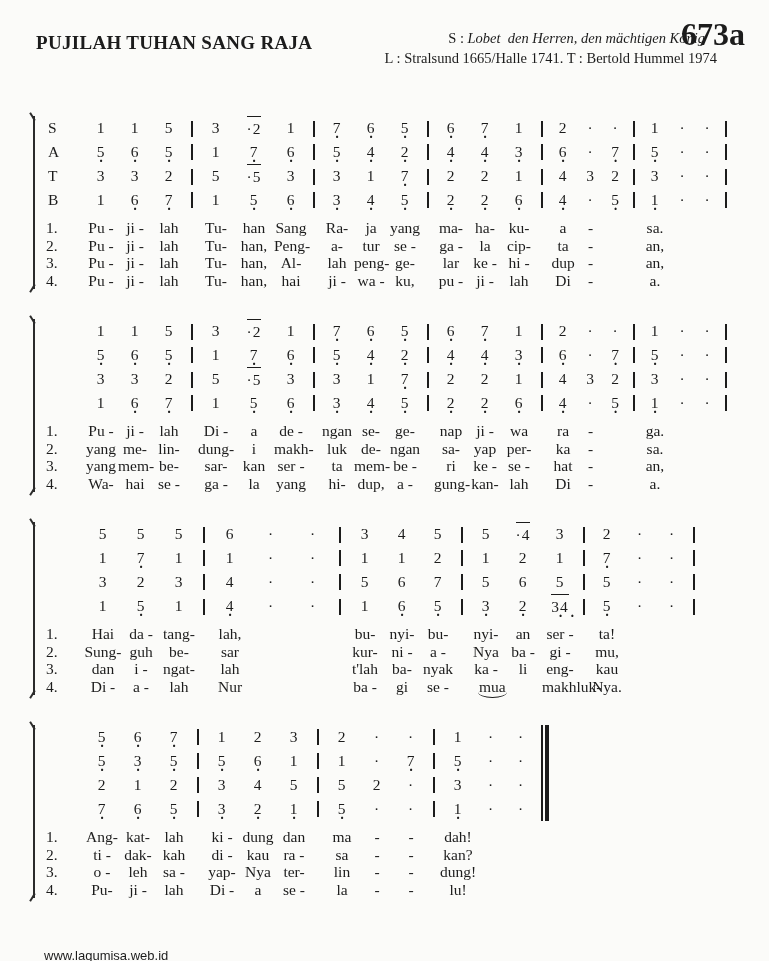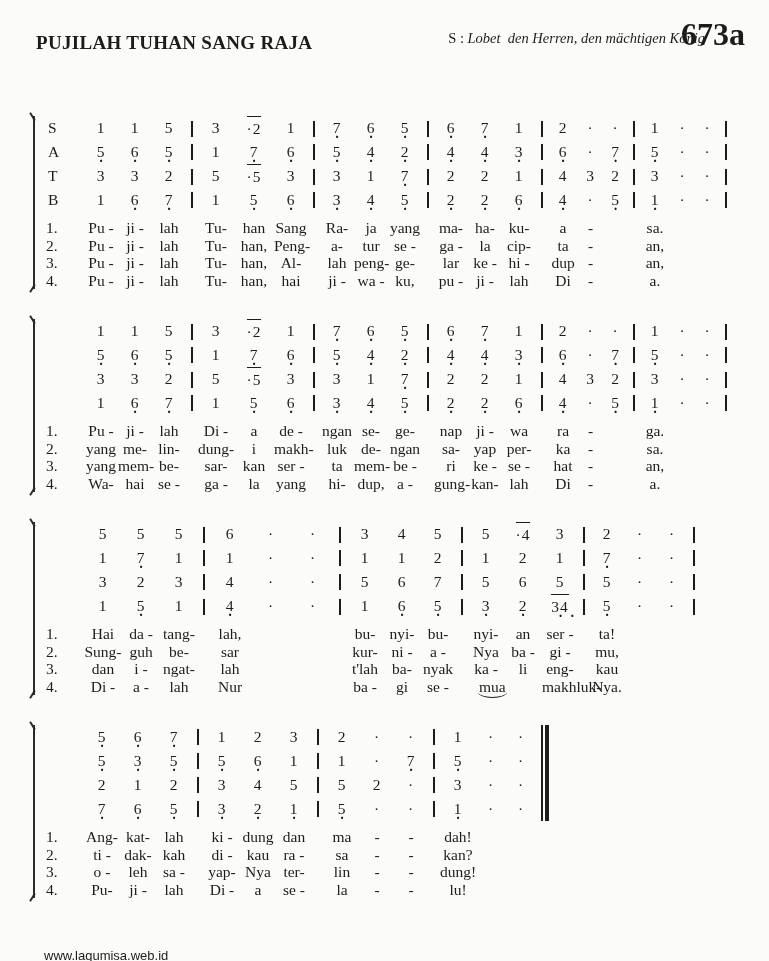--- a/index.html
+++ b/index.html
@@ -46,20 +46,21 @@
   .f-right{font-size:14.5px;}
 </style>
 </head>
 <body>
 
 <div class="page">
   <header>
     <div class="title">PUJILAH TUHAN SANG RAJA</div>
     <div class="hright">
       <div class="src-line"><span>S : </span><i>Lobet  den Herren, den mächtigen König</i></div>
+      <div>L : Stralsund 1665/Halle 1741. T : Bertold Hummel 1974</div>
     </div>
     <div class="hnum">673a</div>
   </header>
 
   <main id="systems">
       <div class="system">
         <div class="bracket">
           <span class="hook-top"></span>
           <span class="hook-bottom"></span>
         </div>

